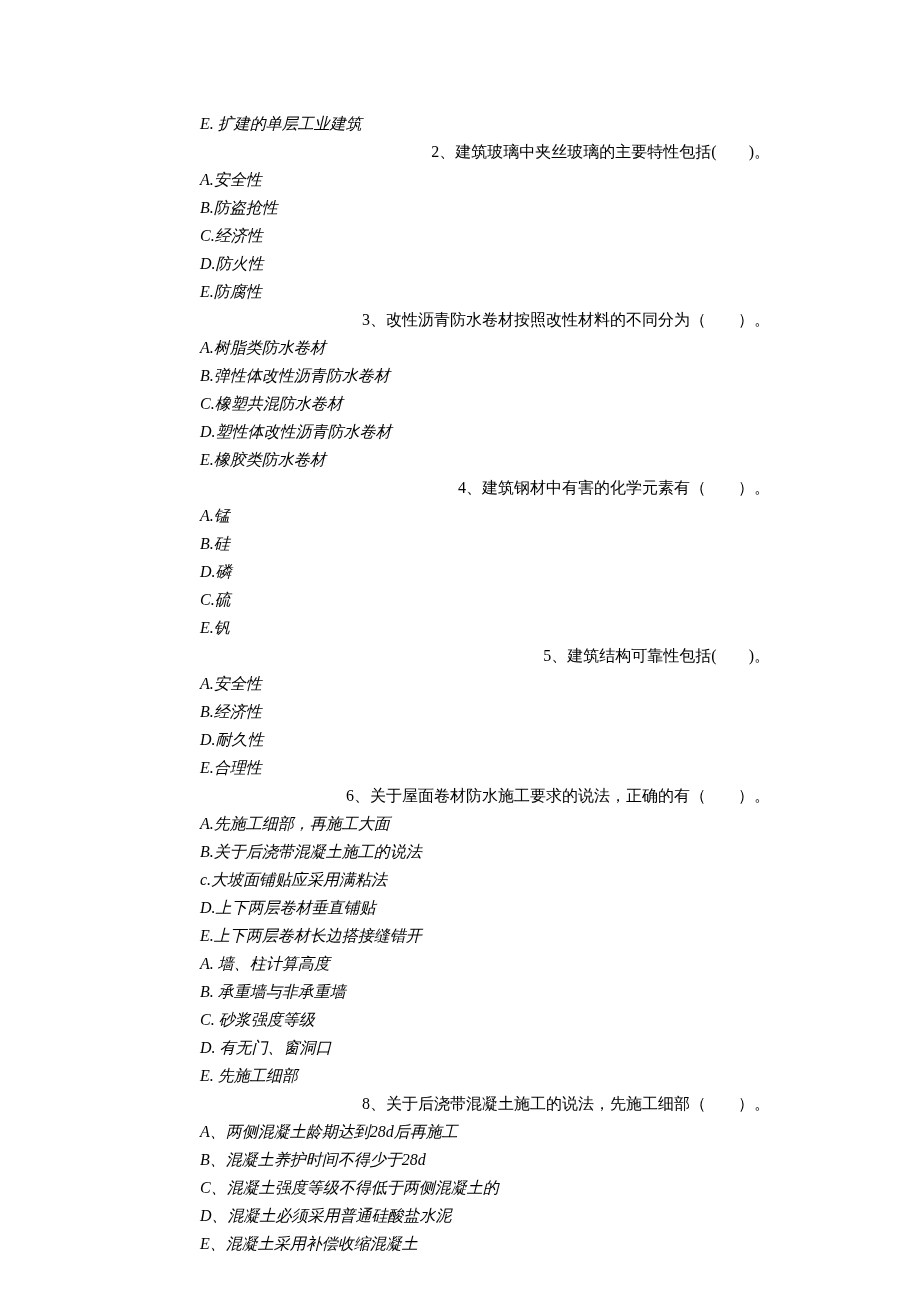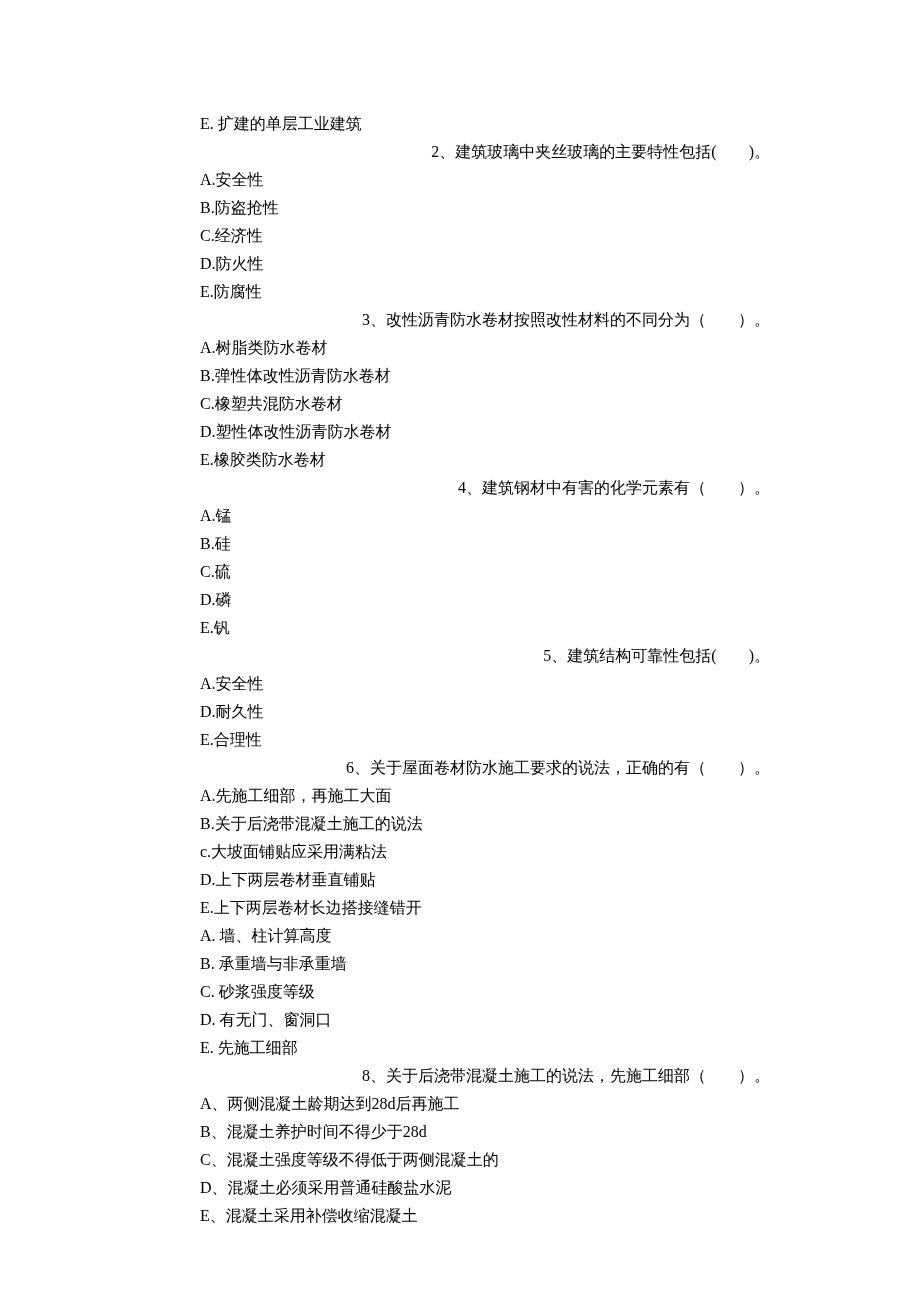--- a/index.html
+++ b/index.html
@@ -11,20 +11,21 @@
     color: #000000;
     line-height: 1.75;
     width: 920px;
   }
   .page {
     padding: 110px 150px 40px 150px;
     box-sizing: border-box;
   }
   .option-line {
     padding-left: 50px;
+    font-style: italic;
   }
   .question-line {
     padding-left: 0;
     text-align: right;
   }
 </style>
 </head>
 <body>
 
 <div class="page">
@@ -41,26 +42,27 @@
   <div class="question-line"><span>3、</span><span>改性沥青防水卷材按照改性材料的不同分为（　　）。</span></div>
   <div class="option-line">A.树脂类防水卷材</div>
   <div class="option-line">B.弹性体改性沥青防水卷材</div>
   <div class="option-line">C.橡塑共混防水卷材</div>
   <div class="option-line">D.塑性体改性沥青防水卷材</div>
   <div class="option-line">E.橡胶类防水卷材</div>
 
   <div class="question-line"><span>4、</span><span>建筑钢材中有害的化学元素有（　　）。</span></div>
   <div class="option-line">A.锰</div>
   <div class="option-line">B.硅</div>
+  <div class="option-line">D.磷</div>
   <div class="option-line">C.硫</div>
-  <div class="option-line">D.磷</div>
   <div class="option-line">E.钒</div>
 
   <div class="question-line"><span>5、</span><span>建筑结构可靠性包括(　　)。</span></div>
   <div class="option-line">A.安全性</div>
+  <div class="option-line">B.经济性</div>
   <div class="option-line">D.耐久性</div>
   <div class="option-line">E.合理性</div>
 
   <div class="question-line"><span>6、</span><span>关于屋面卷材防水施工要求的说法，正确的有（　　）。</span></div>
   <div class="option-line">A.先施工细部，再施工大面</div>
   <div class="option-line">B.关于后浇带混凝土施工的说法</div>
   <div class="option-line">c.大坡面铺贴应采用满粘法</div>
   <div class="option-line">D.上下两层卷材垂直铺贴</div>
   <div class="option-line">E.上下两层卷材长边搭接缝错开</div>
 

